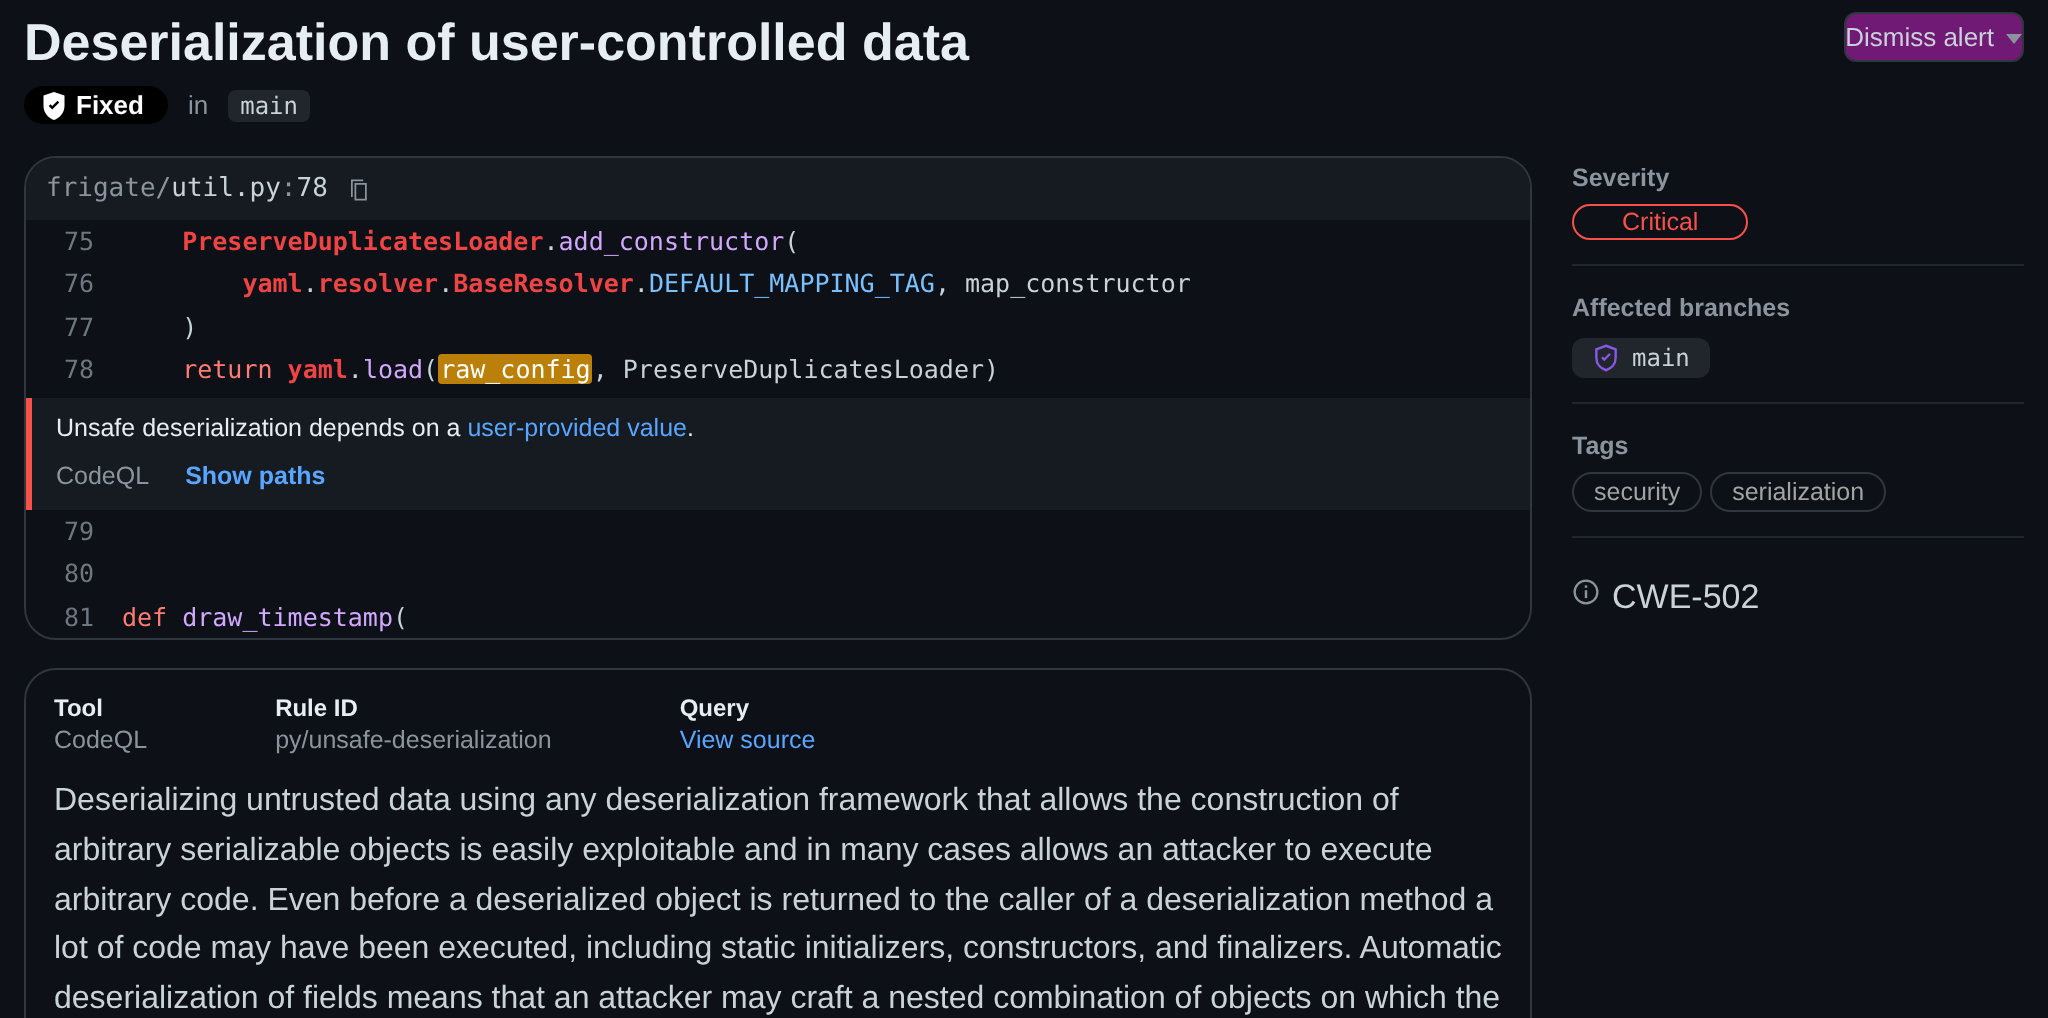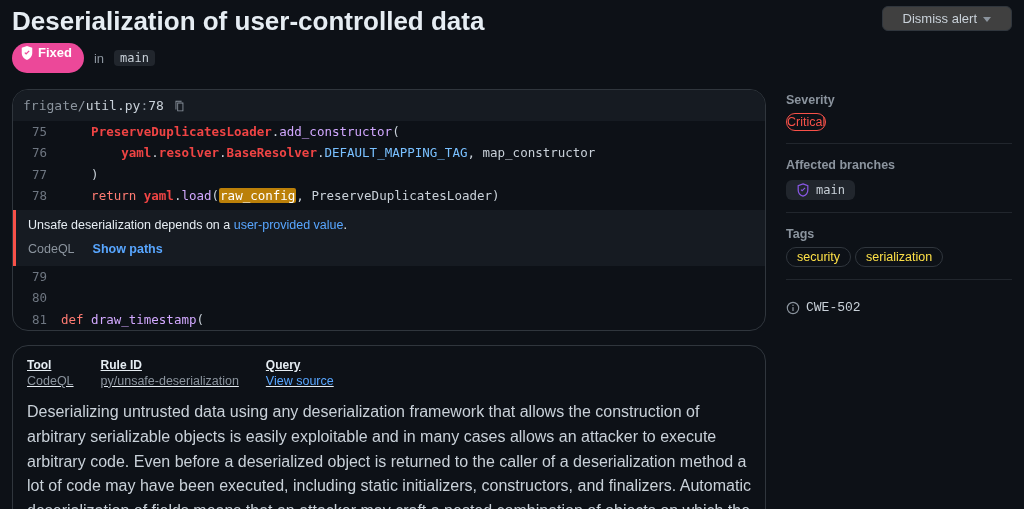--- a/index.html
+++ b/index.html
@@ -8,29 +8,29 @@
     background: #0d1117;
     color: #e6edf3;
     font-family: -apple-system, BlinkMacSystemFont, "Segoe UI", Helvetica, Arial, sans-serif;
     font-size: 14px;
     overflow: hidden;
   }
   .page { display: flex; flex-direction: column; padding: 6px 12px 0 12px; height: 100%; }
   .header-row { display: flex; justify-content: space-between; align-items: flex-start; }
   .title { font-size: 26px; font-weight: 600; color: #e6edf3; line-height: 1.2; }
   .dismiss-btn {
-    background: #404040; border: 1px solid #30363d; border-radius: 6px;
-    color: #c9d1d9; padding: 4px 20px; font-size: 13px; cursor: pointer;
+    background: #701a75; border: 1px solid #30363d; border-radius: 6px;
+    color: #c9d1d9; padding: 4px 0; font-size: 13px; cursor: pointer;
     display: inline-flex; align-items: center; gap: 6px; text-align: center;
   }
   .dismiss-btn svg { width: 8px; height: 8px; fill: #8b949e; }
   .subhead { display: flex; align-items: center; gap: 10px; margin-top: 6px; }
   .badge-fixed {
-    background: #ec4899; color: #fff; border-radius: 16px;
-    padding: 2px 12px 13px 8px; font-size: 13px; font-weight: 600;
+    background: #000000; color: #fff; border-radius: 16px;
+    padding: 2px 12px 2px 8px; font-size: 13px; font-weight: 600;
     display: inline-flex; align-items: center; gap: 4px;
   }
   .badge-fixed svg { width: 14px; height: 14px; fill: #fff; }
   .in-text { color: #8b949e; font-size: 13px; }
   .branch-chip {
     font-family: ui-monospace, SFMono-Regular, Consolas, monospace;
     background: #21262d; color: #c9d1d9; border-radius: 4px; padding: 1px 6px; font-size: 12px;
   }
   .body-row { display: flex; gap: 20px; margin-top: 16px; }
   .main-col { width: 754px; display: flex; flex-direction: column; gap: 14px; }
@@ -63,45 +63,45 @@
     border-left: 3px solid #f85149;
     background: #161b22;
     padding: 8px 12px 10px 12px;
     margin-top: 4px;
   }
   .alert-msg { font-family: Liberation Sans, sans-serif; font-size: 12.5px; color: #e6edf3;}
   .alert-msg .link { color: #58a6ff; }
   .alert-sub { margin-top: 10px; display: flex; gap: 18px; font-size: 12.5px; }
   .alert-sub .muted { color: #8b949e; }
   .alert-sub .link { color: #58a6ff; font-weight: 600; cursor: pointer;}
-  .info-bar { display: flex; gap: 27px; padding: 12px 14px 6px 14px; text-decoration: underline; }
+  .info-bar { display: flex; gap: 64px; padding: 12px 14px 6px 14px; }
   .info-item .lbl { font-size: 12px; font-weight: 600; color: #e6edf3; }
   .info-item .val { font-size: 12.5px; color: #8b949e; margin-top: 2px; }
   .info-item .val.link { color: #58a6ff; cursor: pointer;}
   .desc { padding: 6px 14px 10px 14px; font-size: 16px; line-height: 1.55; color: #c9d1d9;}
   .show-more {
     text-align: center; padding: 8px 0 10px 0; font-size: 13px; color: #58a6ff;
     border-top: 1px solid #30363d66; cursor: pointer;
     display:flex; align-items:center; justify-content:center; gap:6px;
   }
   .side-title { font-size: 12.5px; font-weight: 600; color: #8b949e; }
   .sev-pill {
     display: inline-block; margin-top: 6px; border: 1px solid #f85149; color: #f85149;
-    border-radius: 14px; padding: 1px 0; font-size: 12.5px; font-weight: 500;
+    border-radius: 14px; padding: 1px 24px; font-size: 12.5px; font-weight: 500;
   }
   .side-sec { border-bottom: 1px solid #21262d; padding-bottom: 12px; }
   .branch-item { display: inline-flex; align-items: center; gap: 6px; margin-top: 8px;
     background: #21262d; border-radius: 6px; padding: 3px 10px; }
   .branch-item svg { width: 14px; height: 14px; }
   .branch-item .name { font-family: ui-monospace, SFMono-Regular, Consolas, monospace; font-size: 12px; color: #c9d1d9;}
   .tag-chip {
-    display: inline-block; border: 1px solid #30363d; color: #fde047;
+    display: inline-block; border: 1px solid #30363d; color: #a3a3a3;
     border-radius: 14px; padding: 2px 10px; font-size: 12.5px; margin-right: 4px; margin-top: 6px;
   }
-  .cwe-item { display: flex; align-items: flex-end; gap: 6px; margin-top: 6px; color: #c9d1d9; font-size: 13px; font-family: Liberation Mono, monospace;}
+  .cwe-item { display: flex; align-items: flex-start; gap: 6px; margin-top: 6px; color: #c9d1d9; font-size: 17px;}
   .cwe-item svg { width: 14px; height: 14px; fill: #8b949e; }
 </style>
 </head>
 <body>
 
 <div class="page">
 
   <div class="header-row">
     <h1 class="title">Deserialization of user-controlled data</h1>
     <button class="dismiss-btn">

